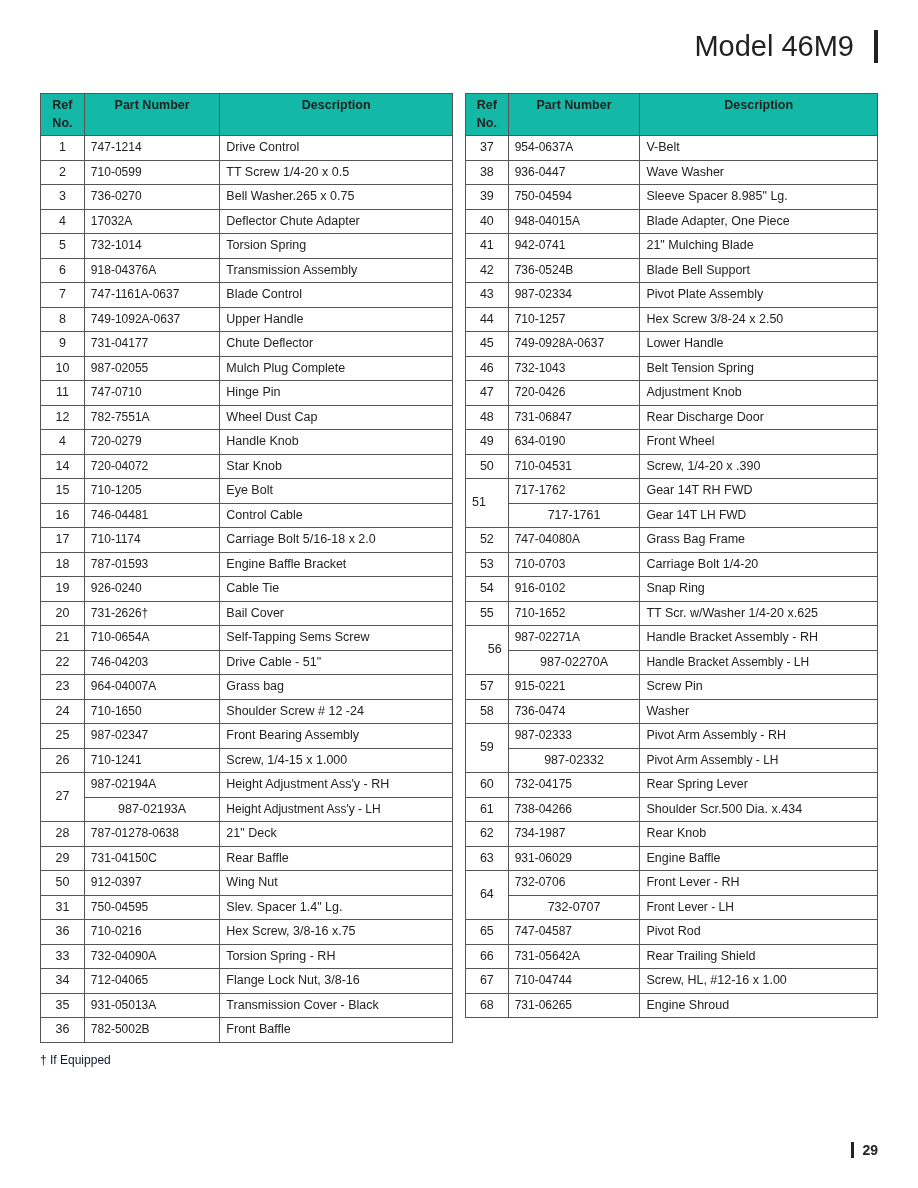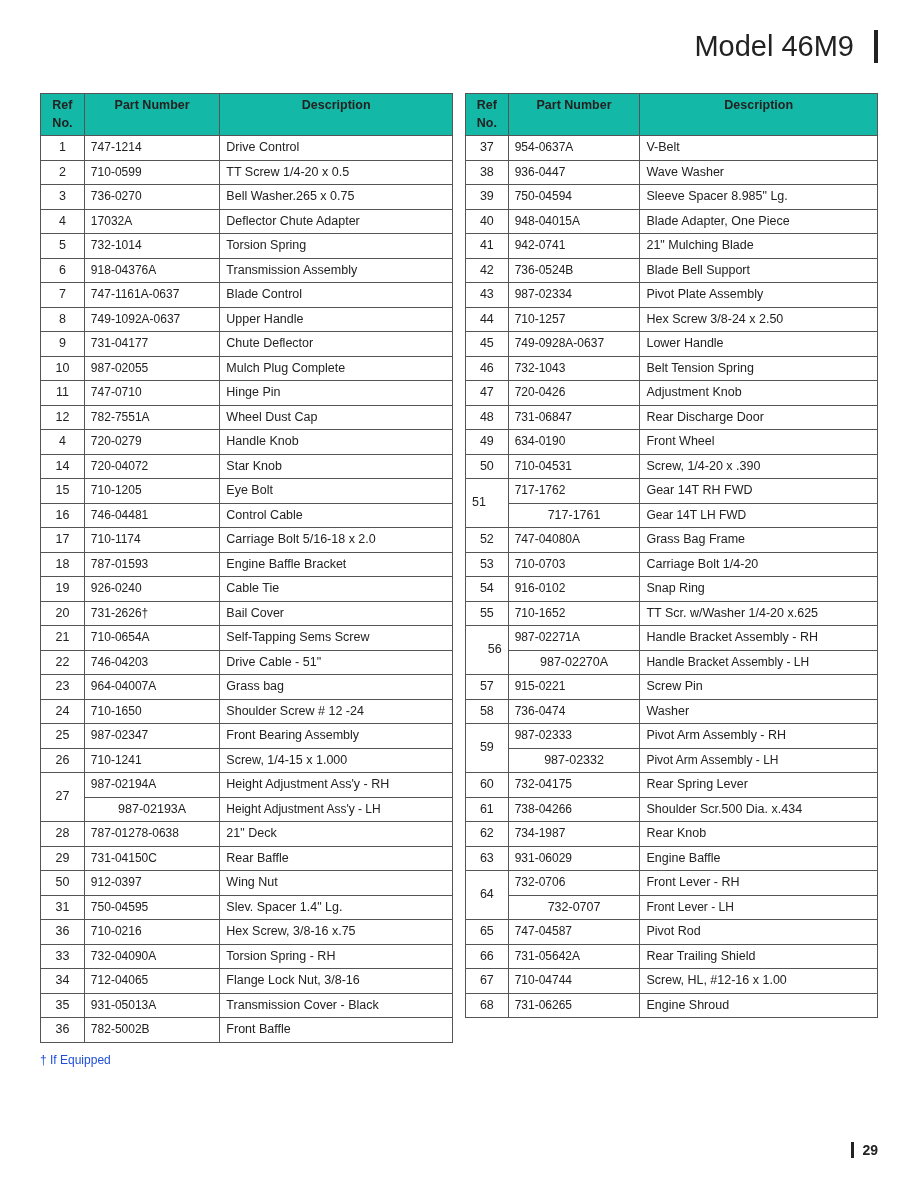--- a/index.html
+++ b/index.html
@@ -49,21 +49,21 @@
     .parts-table td:nth-child(2) {
       white-space: nowrap;
       font-size: 12px;
     }
     .ref-header {
       text-align: center;
     }
     .footnote {
       margin-top: 10px;
       font-size: 12px;
-      color: #1d4ed8;
+      color: #0f172a;
     }
     .page-num {
       position: absolute;
       bottom: 30px;
       right: 40px;
       font-weight: bold;
       font-size: 14px;
       border-left: 3px solid #222;
       padding-left: 8px;
     }

